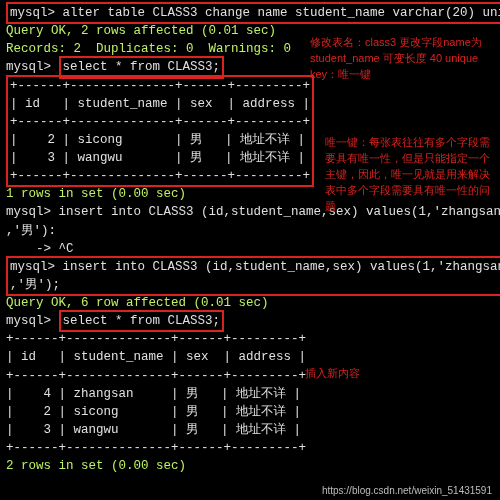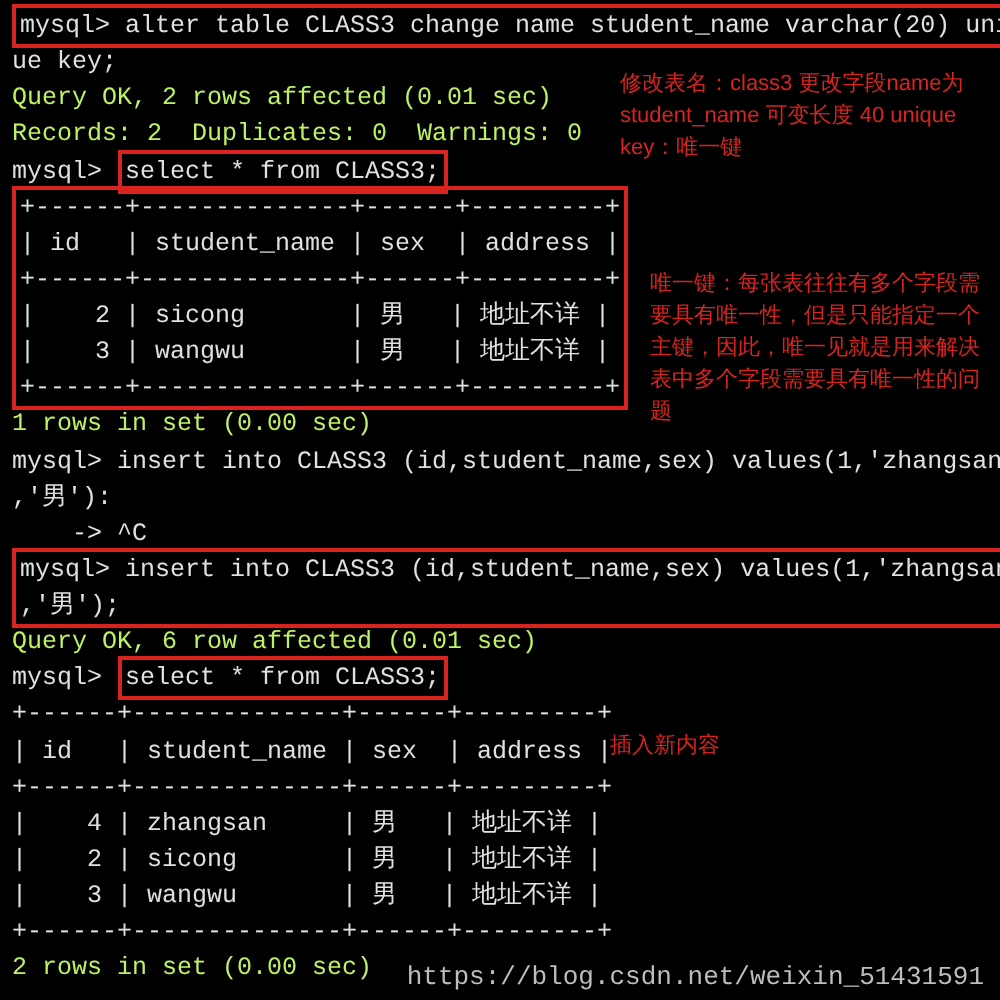--- a/index.html
+++ b/index.html
@@ -37,30 +37,29 @@
     max-width: 175px;
   }
   .note1 { top: 35px; left: 310px; }
   .note2 { top: 135px; left: 325px; }
   .note3 { top: 338px; left: 305px; margin-top: 28px; }
   .watermark {
     position: absolute;
     bottom: 4px;
     right: 8px;
     color: #bdbdbd;
-    font-family: Liberation Mono, monospace;
-    font-size: 13px;
+    font-family: Liberation Sans, sans-serif;
+    font-size: 10px;
   }
 </style>
 </head>
 <body>
 
 <div class="terminal">
   <div class="line prompt"><span class="box">mysql&gt; alter table CLASS3 change name student_name varchar(20) uniq</span></div>
-  <div class="line prompt">ue key;</div>
   <div class="line result">Query OK, 2 rows affected (0.01 sec)</div>
   <div class="line result">Records: 2  Duplicates: 0  Warnings: 0</div>
   <div class="line"></div>
   <div class="line prompt"><span>mysql&gt; </span><span class="box">select * from CLASS3;</span></div>
   <div class="box" style="display:block;width:fit-content;">
     <div class="line table-line">+------+--------------+------+---------+</div>
     <div class="line table-line">| id   | student_name | sex  | address |</div>
     <div class="line table-line">+------+--------------+------+---------+</div>
     <div class="line table-line">|    2 | sicong       | 男   | 地址不详 |</div>
     <div class="line table-line">|    3 | wangwu       | 男   | 地址不详 |</div>

